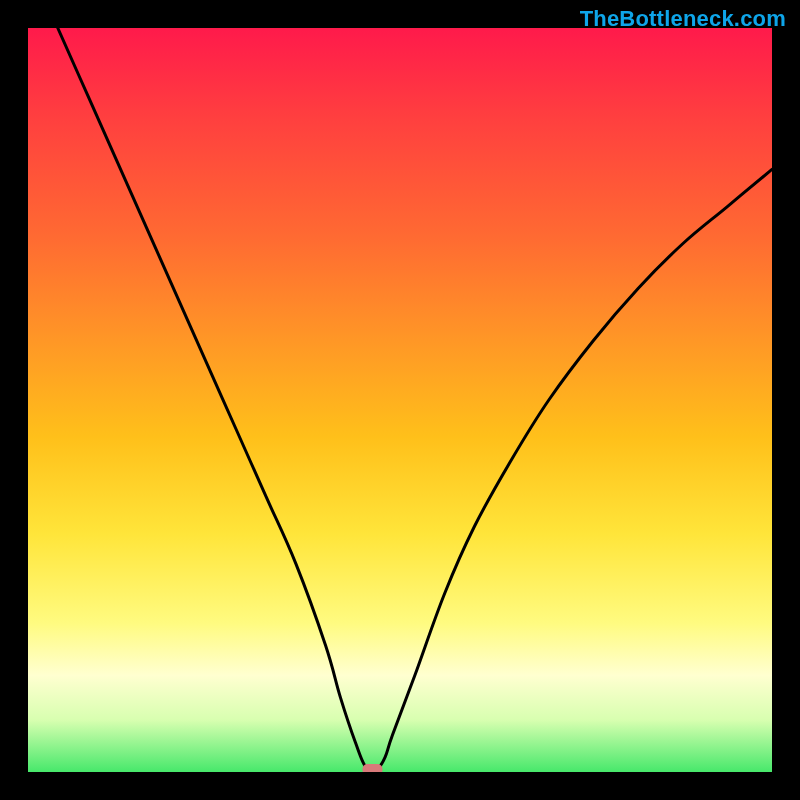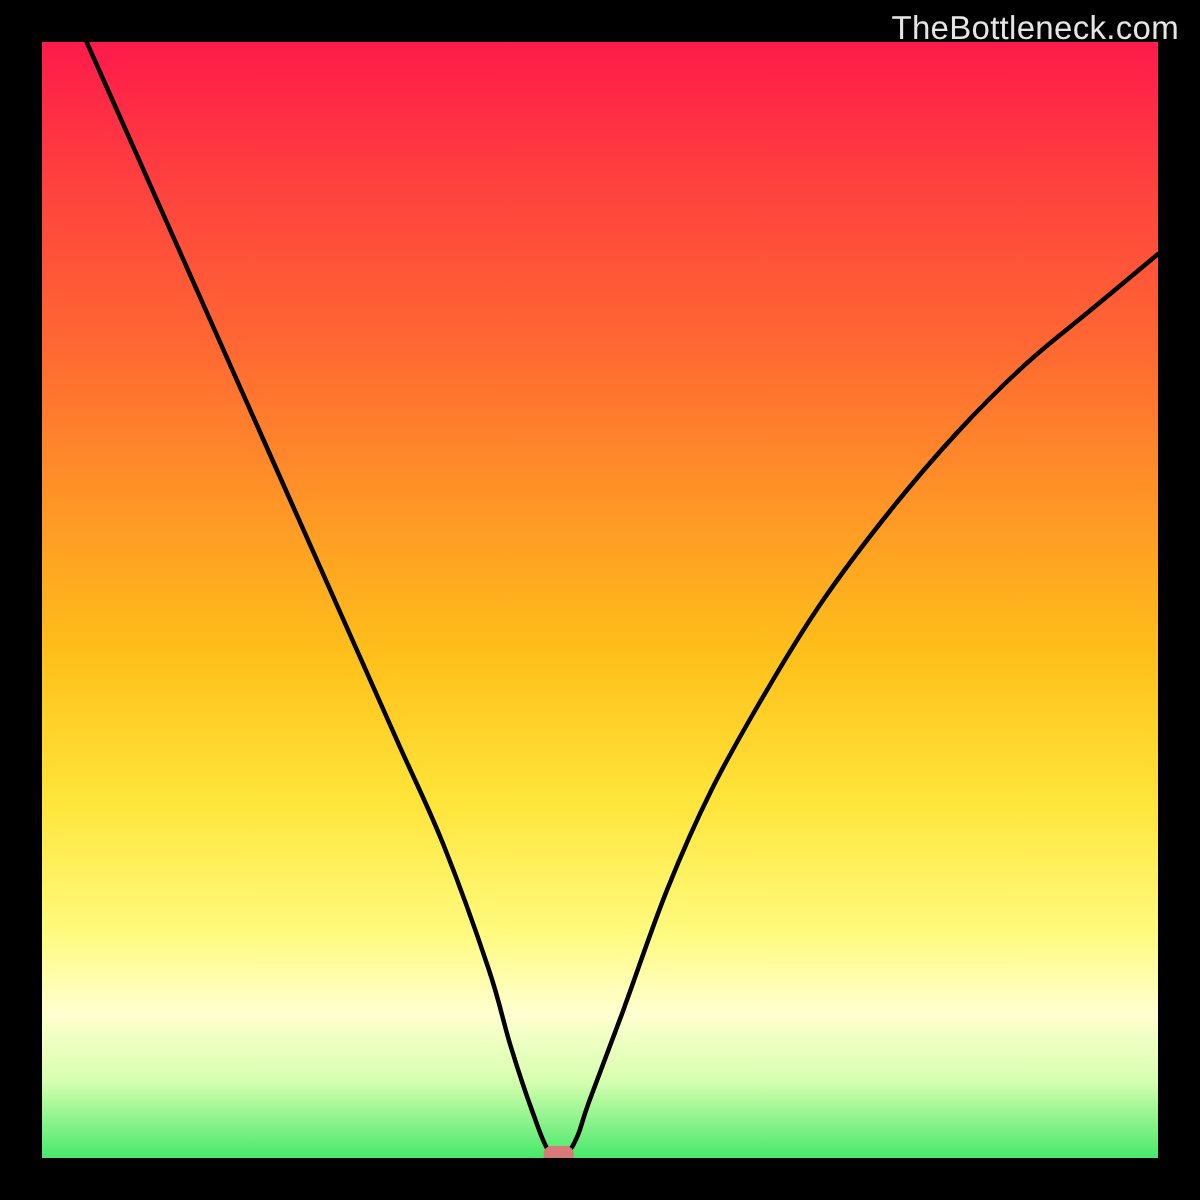--- a/index.html
+++ b/index.html
@@ -27,22 +27,22 @@
       #ffffd0 87%,
       #d8ffb0 93%,
       #47e86b 100%);
   }
   .watermark {
     position: absolute;
     top: 6px;
     right: 14px;
     font-family: Arial, Helvetica, sans-serif;
     font-size: 22px;
-    color: #e5e5e5;
-    font-weight: 400;
+    color: #0ea5e9;
+    font-weight: 700;
     letter-spacing: 0.2px;
   }
   .curve-svg {
     position: absolute;
     left: 0; top: 0;
     width: 744px; height: 744px;
   }
   .curve-path {
     fill: none;
     stroke: #000;

